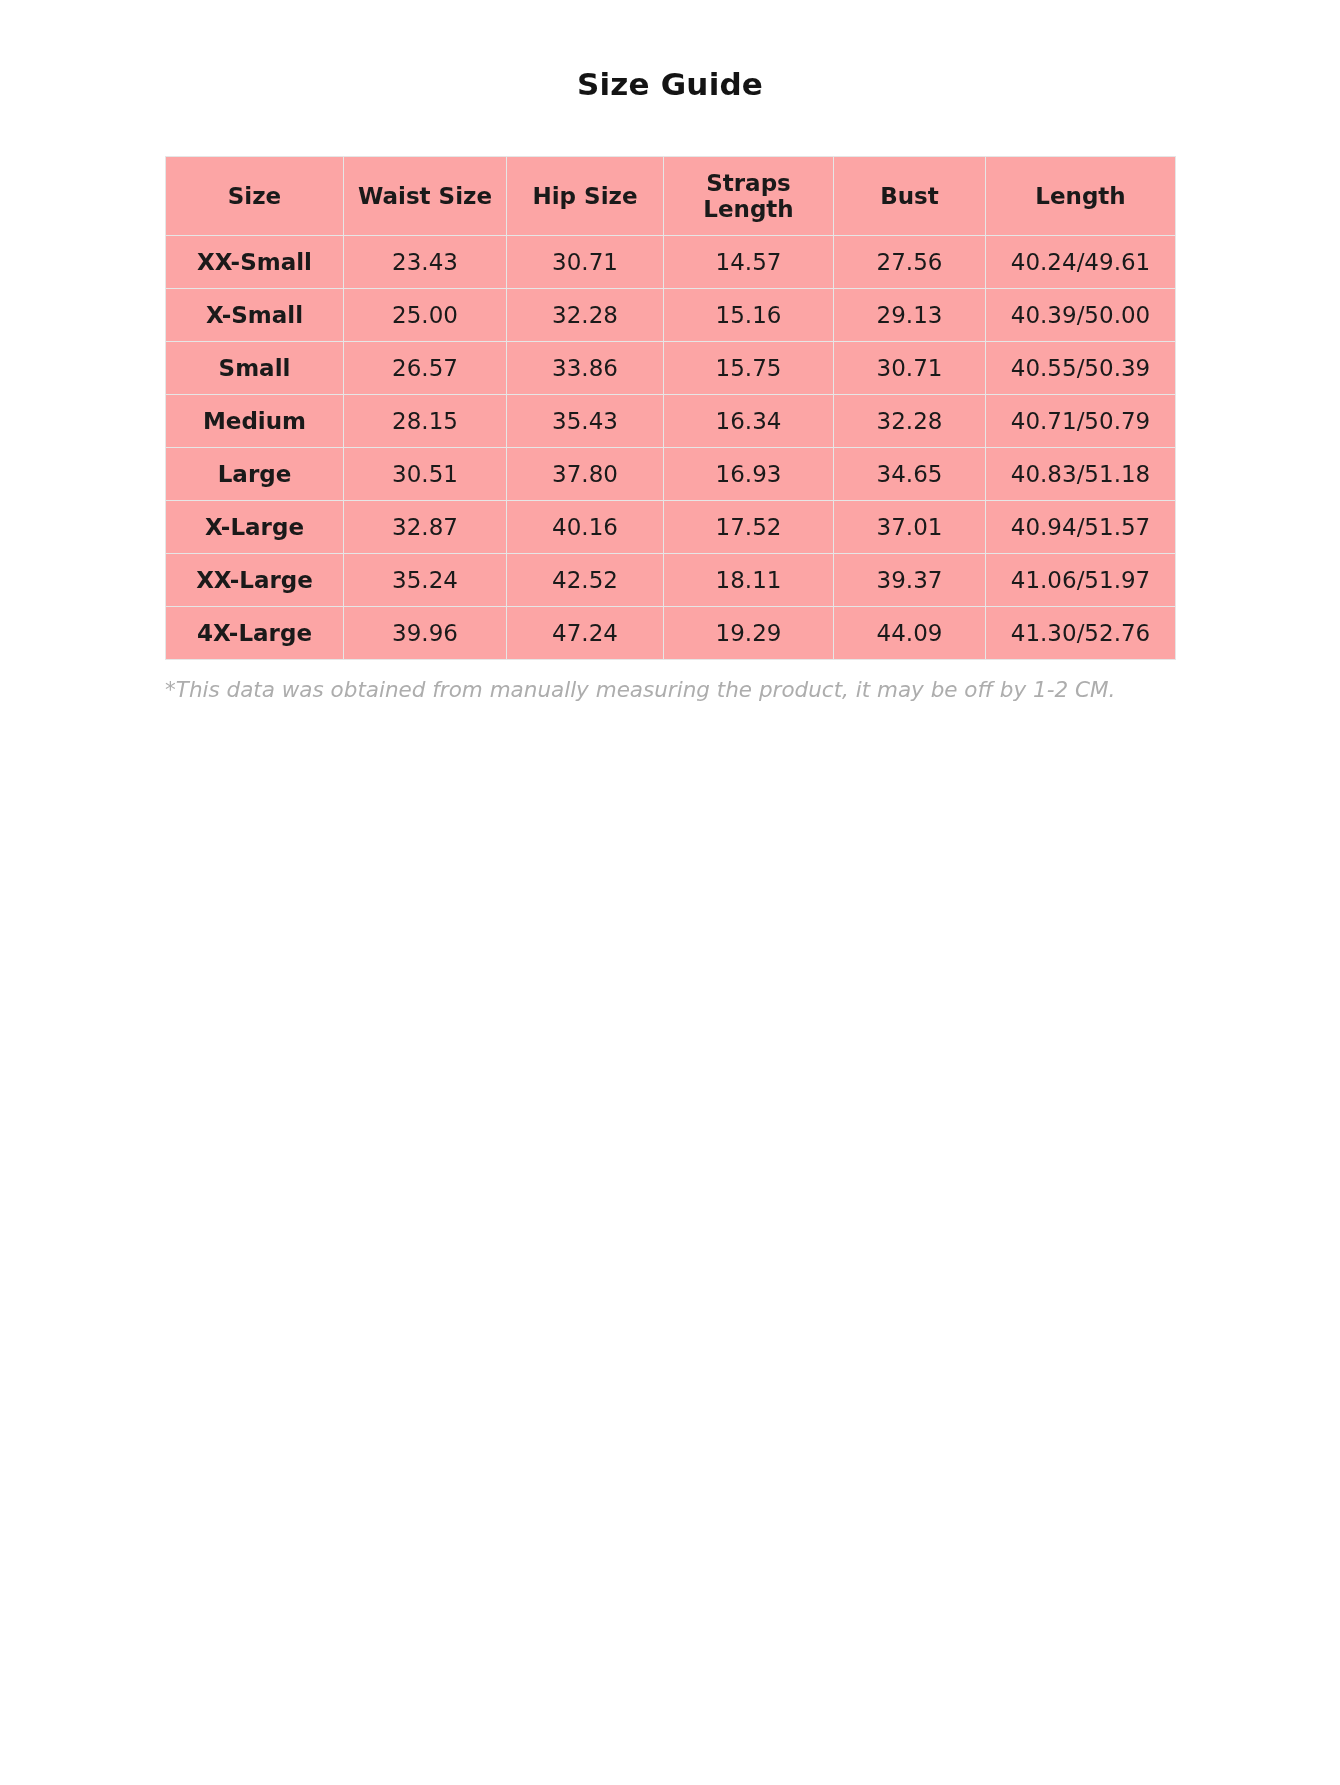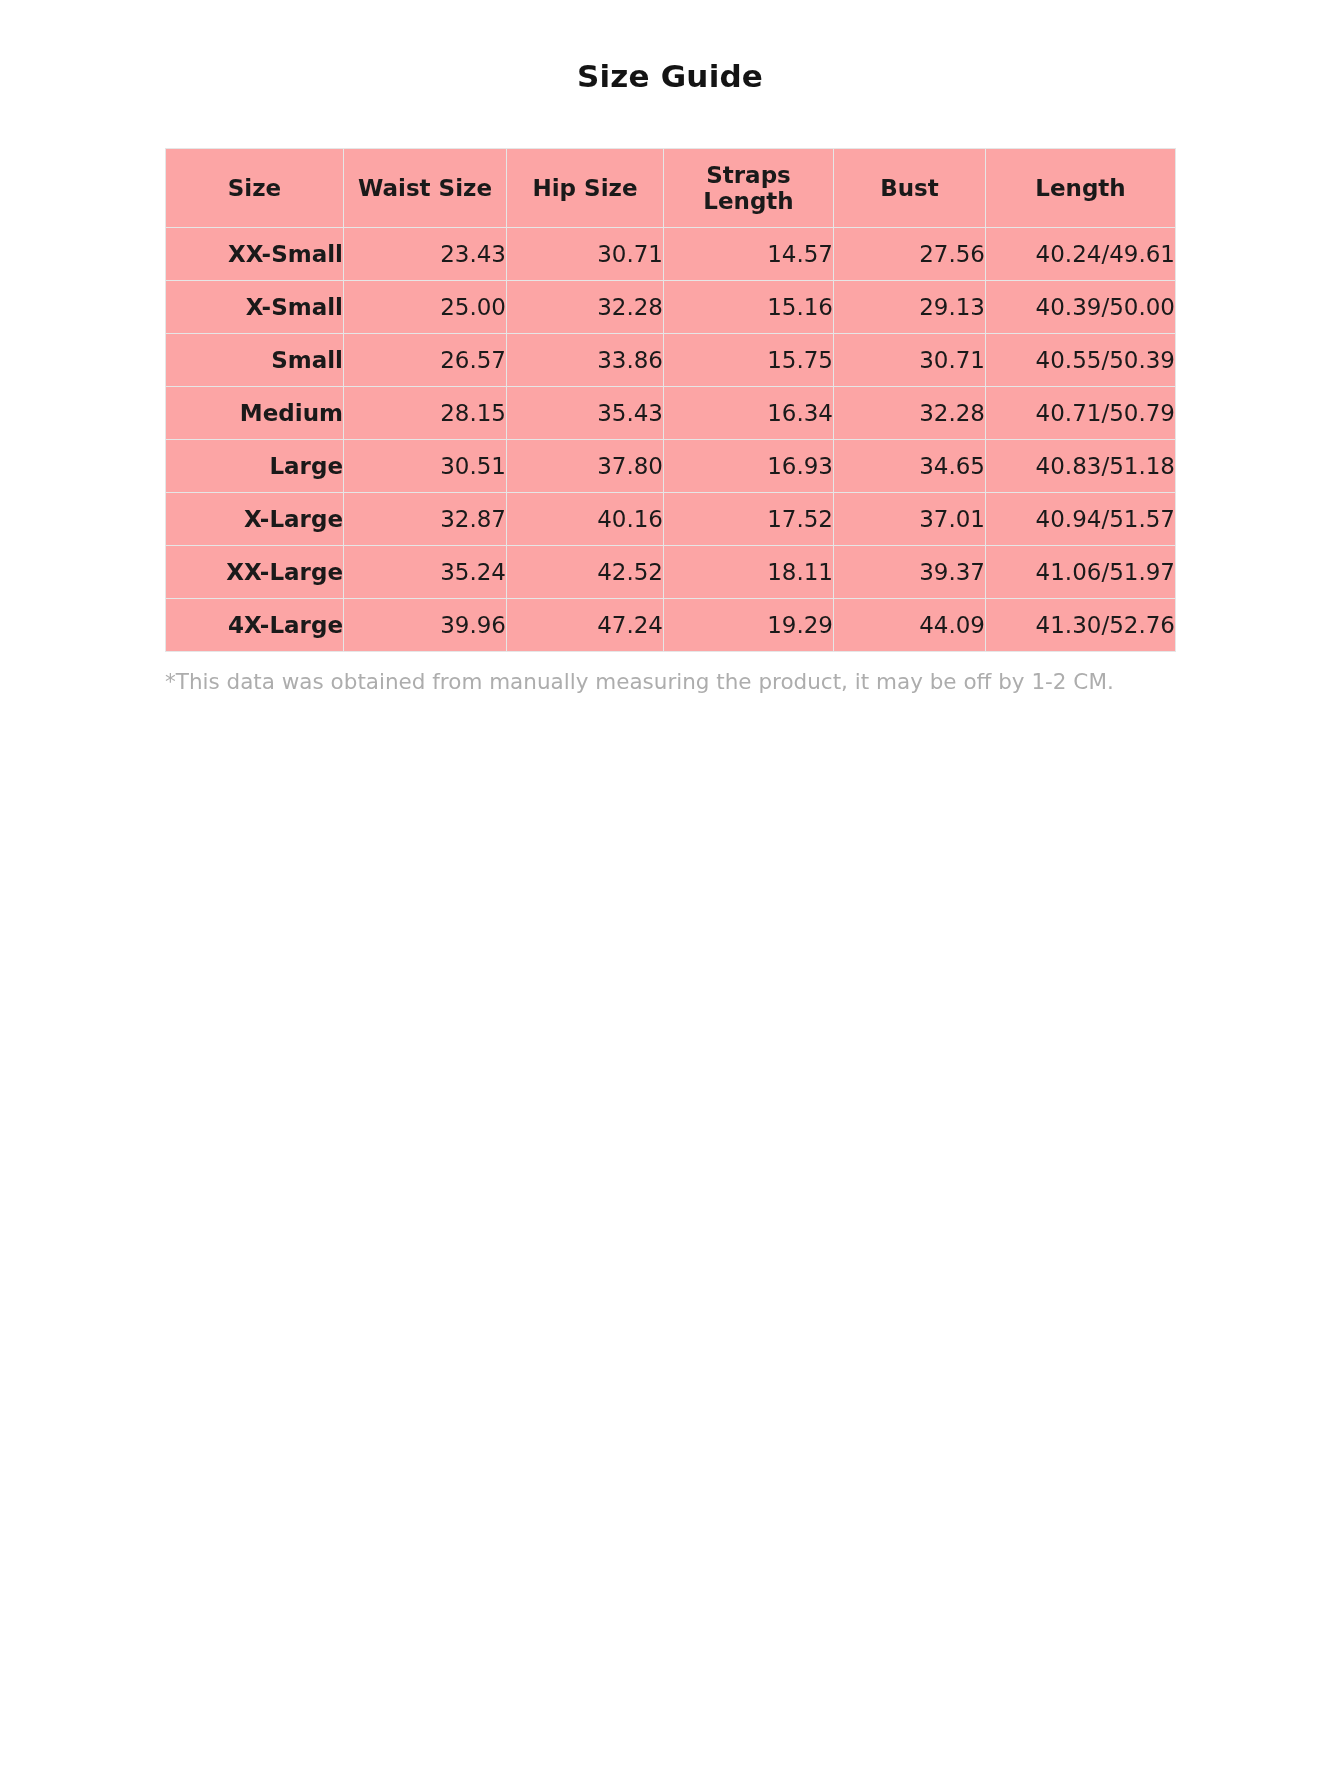--- a/index.html
+++ b/index.html
@@ -12,21 +12,21 @@
     height: 1785px;
     font-family: "DejaVu Sans", sans-serif;
     color: #1a1a1a;
     -webkit-font-smoothing: antialiased;
   }
   .page {
     width: 1340px;
     height: 1785px;
     position: relative;
     box-sizing: border-box;
-    padding: 0;
+    padding: 8px;
   }
   .title {
     text-align: center;
     font-size: 31px;
     font-weight: bold;
     color: #141414;
     letter-spacing: 0.2px;
     margin: 0;
     padding-top: 58px;
     line-height: 1.2;
@@ -55,21 +55,20 @@
     color: #1a1a1a;
   }
   table.size-table thead th {
     font-weight: bold;
     height: 70px;
     font-size: 23px;
     padding: 4px 6px;
   }
   table.size-table tbody td {
     font-weight: normal;
-    text-align: right;
   }
   table.size-table tbody td.size-cell {
     font-weight: bold;
   }
   
   col.c-size      { width: 178px; }
   col.c-waist     { width: 163px; }
   col.c-hip       { width: 157px; }
   col.c-straps    { width: 170px; }
   col.c-bust      { width: 152px; }
@@ -77,20 +76,21 @@
 
   .footnote {
     width: 1010px;
     margin: 0 auto;
     padding-top: 16px;
     font-size: 21.5px;
     color: #adadad;
     line-height: 1.3;
     text-align: left;
     font-weight: normal;
+    font-style: italic;
   }
 </style>
 </head>
 <body>
 
 <div class="page">
 
   <h1 class="title">Size Guide</h1>
 
   <div class="table-wrap">

